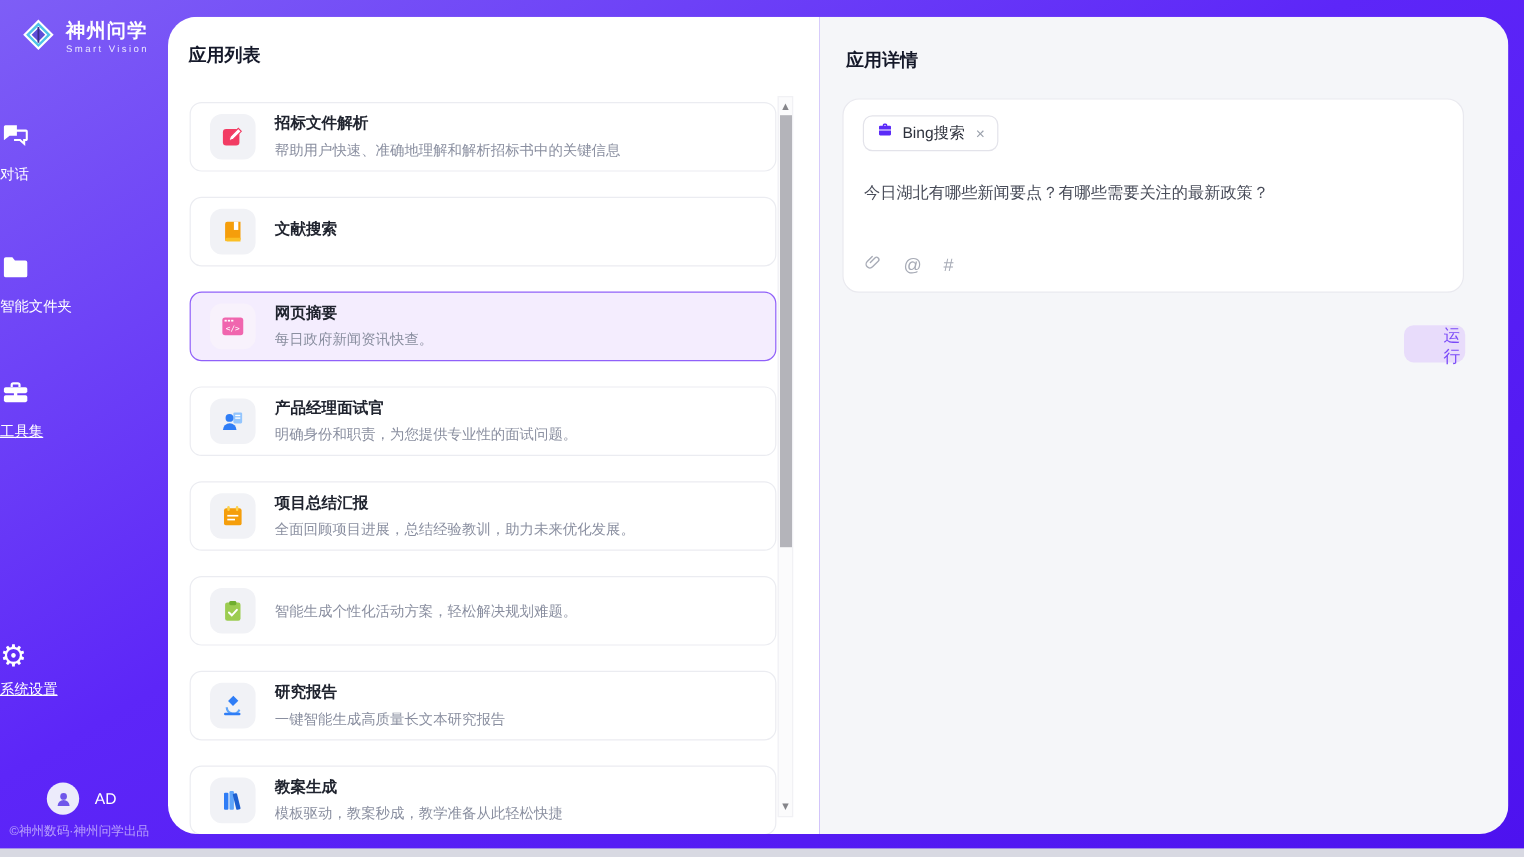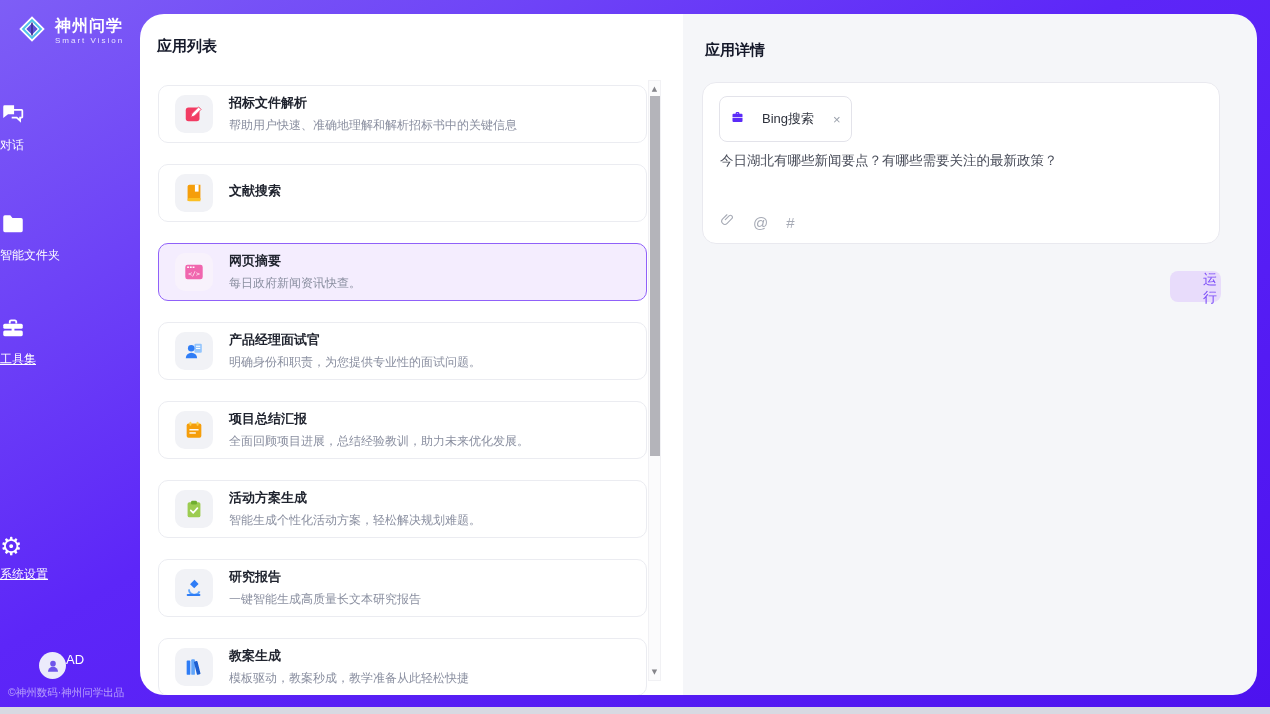--- a/index.html
+++ b/index.html
@@ -32,21 +32,21 @@
   }
   .nav-item.active::before {
     content:""; position:absolute; right:0; top:-24px; width:24px; height:24px;
     background:radial-gradient(circle at 0 0, rgba(255,255,255,0) 23.5px, #fff 24px);
   }
   .nav-item.active::after {
     content:""; position:absolute; right:0; bottom:-24px; width:24px; height:24px;
     background:radial-gradient(circle at 0 100%, rgba(255,255,255,0) 23.5px, #fff 24px);
   }
   .gear-glyph { font-size:25px; line-height:26px; font-family:"DejaVu Sans",sans-serif; }
-  .user-row { position:absolute; left:39px; bottom:28px; display:flex; cursor:pointer; }
+  .user-row { position:absolute; left:39px; bottom:28px; display:flex; align-items:center; gap:13px; cursor:pointer; }
   .avatar { width:27px; height:27px; border-radius:50%; background:#ecebfb; display:flex; align-items:center; justify-content:center; }
   .user-name { color:#fff; font-size:13px; }
   .sidebar-footer { position:absolute; left:8px; bottom:7px; width:132px; color:rgba(255,255,255,.55); font-size:10.5px; white-space:nowrap; }
   
   .content {
     position:absolute; left:140px; top:14px; width:1117px; height:681px;
     border-radius:24px; overflow:hidden; display:flex;
   }
   
   .list-panel { width:543px; background:#fff; position:relative; flex:none; }
@@ -75,22 +75,22 @@
   .sb-up { top:4px; } .sb-down { bottom:4px; }
   .sb-thumb { position:absolute; left:0.5px; top:15px; width:10px; height:360px; background:#b4b4ba; }
   
   .detail-panel { flex:1; background:#f5f6f9; position:relative; }
   .dp-title { position:absolute; left:22px; top:27px; }
   .prompt-card {
     position:absolute; left:19px; top:68px; width:518px; height:162px;
     background:#fff; border:1px solid #e9e9ef; border-radius:14px;
   }
   .tool-tag {
-    position:absolute; left:16px; top:13px; height:46px;
-    display:inline-flex; align-items:center; gap:17px; padding:0 10px;
+    position:absolute; left:16px; top:13px; height:30px;
+    display:inline-flex; align-items:center; gap:7px; padding:0 10px;
     border:1px solid #e3e3ea; border-radius:8px; background:#fff; cursor:pointer;
   }
   .tag-label { font-size:13px; color:#2e323d; }
   .tag-close { font-size:13px; color:#9aa0ab; margin-left:2px; cursor:pointer; }
   .query-text { position:absolute; left:17px; top:69px; right:16px; font-size:13.5px; color:#484c59; line-height:1.4; cursor:text; }
   .prompt-toolbar { position:absolute; left:17px; bottom:11px; display:flex; align-items:center; gap:18px; color:#a7abb6; }
   .tb-glyph { font-size:15px; cursor:pointer; }
   .run-btn {
     position:absolute; right:36px; top:257px; width:51px; height:31px;
     background:#e8dcfb; color:#7a4af8; font-size:14px; border:none; border-radius:8px; cursor:pointer;
@@ -253,21 +253,20 @@
 
         <div class="card">
           <span class="app-icon">
             <svg width="22" height="22" viewBox="0 0 24 24">
               <rect x="5" y="4.5" width="14" height="16.5" rx="2" fill="#9ccc51"></rect>
               <rect x="8.8" y="3" width="6.4" height="4" rx="1.3" fill="#6fae2f"></rect>
               <path d="M8.5 13.5l2.6 2.6 4.6-5" fill="none" stroke="#ffffff" stroke-width="1.8" stroke-linecap="round"></path>
             </svg>
           </span>
           <span class="card-text">
-            <div class="card-title">活动方案生成</div>
             <div class="card-desc">智能生成个性化活动方案，轻松解决规划难题。</div>
           </span>
         </div>
 
         <div class="card">
           <span class="app-icon">
             <svg width="22" height="22" viewBox="0 0 24 24">
               <path d="M12.5 3l4.5 4.5-4.8 4.8-4.5-4.5z" fill="#2f7df6"></path>
               <path d="M6.5 13.5a6 6 0 0011.5 2.2" fill="none" stroke="#60a5fa" stroke-width="2"></path>
               <rect x="4" y="18.5" width="15" height="2.2" rx="1.1" fill="#2f7df6"></rect>

